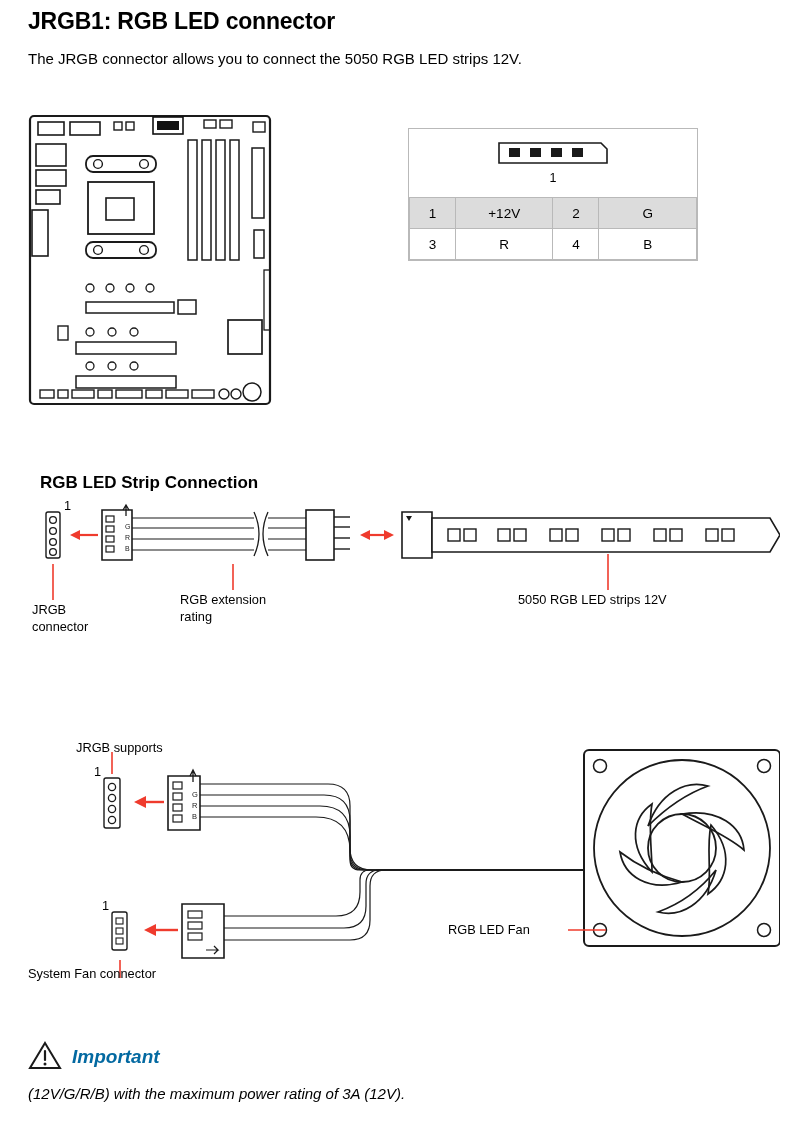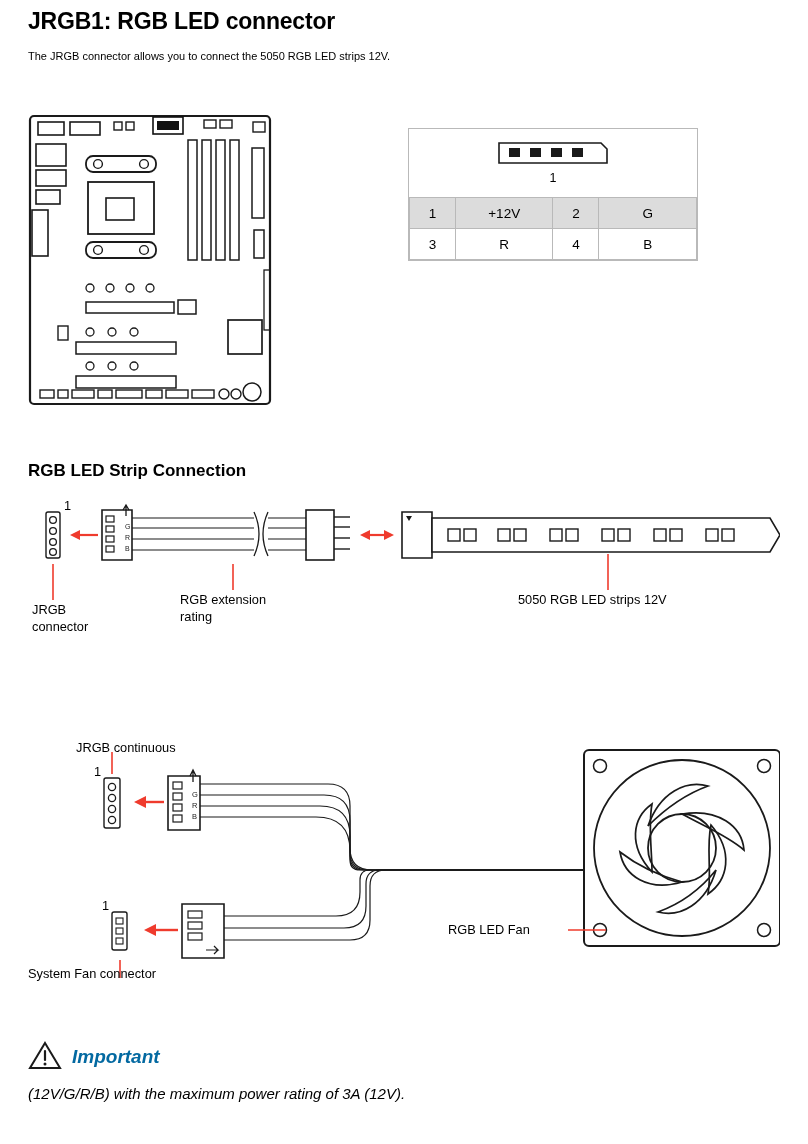--- a/index.html
+++ b/index.html
@@ -22,28 +22,28 @@
     padding: 0 28px;
   }
   h1.title {
     font-size: 23px;
     font-weight: bold;
     margin: 0;
     padding-top: 8px;
     letter-spacing: -0.2px;
   }
   p.intro {
-    font-size: 11px;
+    font-size: 15px;
     margin: 14px 0 0 0;
     line-height: 1.35;
   }
   h2.section {
     font-size: 17px;
     font-weight: bold;
-    margin: 0;
+    margin: 12px;
   }
 
   
   .board-wrap {
     position: absolute;
     left: 28px;
     top: 110px;
     width: 245px;
     height: 300px;
   }
@@ -378,21 +378,21 @@
         <path d="M654 84 C690 78 714 96 716 120 C700 106 676 96 654 84 Z"></path>
         <path d="M683 95 C706 122 700 150 680 164 C684 142 678 118 683 95 Z"></path>
         <path d="M688 140 C678 174 652 188 630 182 C652 174 672 160 688 140 Z"></path>
         <path d="M654 152 C620 162 596 146 592 122 C610 136 632 146 654 152 Z"></path>
         <path d="M624 142 C600 116 604 88 624 74 C620 96 624 120 624 142 Z"></path>
         <path d="M620 96 C632 62 658 50 680 56 C658 64 638 78 620 96 Z"></path>
       </g>
 
       <path d="M540 200 H578" stroke="#ef3b2d" stroke-width="1.6"></path>
     </svg>
-    <div class="cap" style="left:48px; top:10px;">JRGB continuous</div>
+    <div class="cap" style="left:48px; top:10px;">JRGB supports</div>
     <div class="cap" style="left:66px; top:34px;">1</div>
     <div class="cap" style="left:74px; top:168px;">1</div>
     <div class="cap" style="left:0px; top:236px;">System Fan connector</div>
     <div class="cap" style="left:420px; top:192px;">RGB LED Fan</div>
   </div>
 
   <div class="important-wrap">
     <div class="imp-head">
       <span>
         <svg width="34" height="30" viewBox="0 0 34 30" xmlns="http://www.w3.org/2000/svg">

